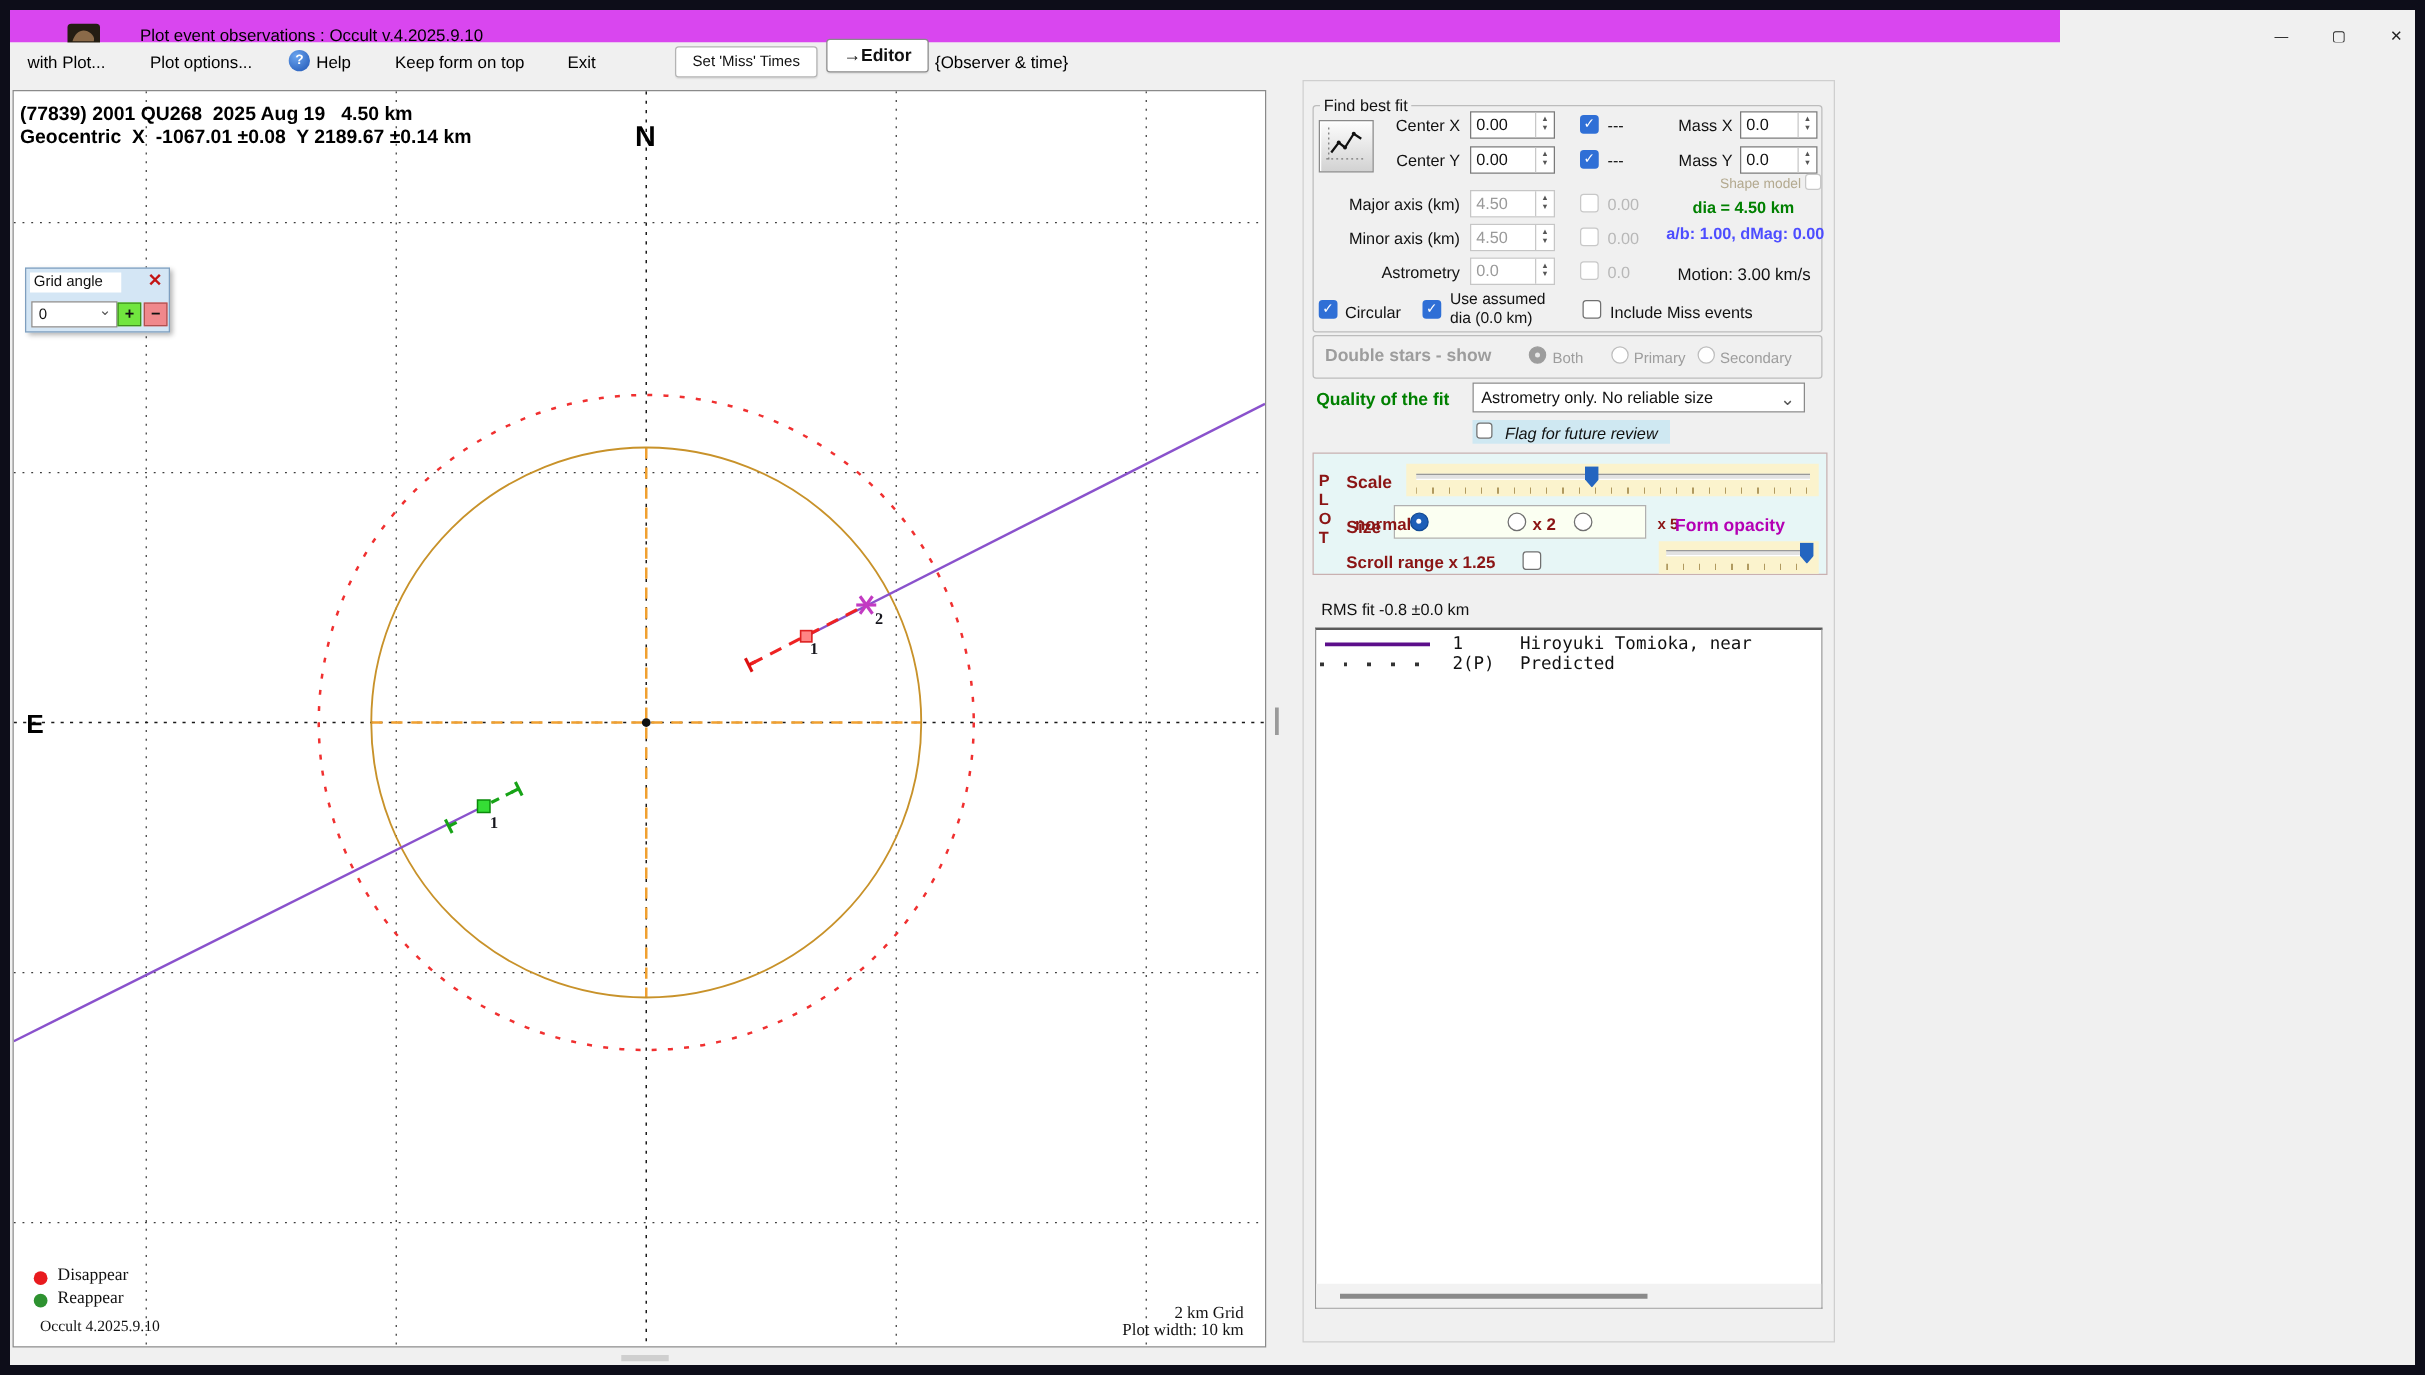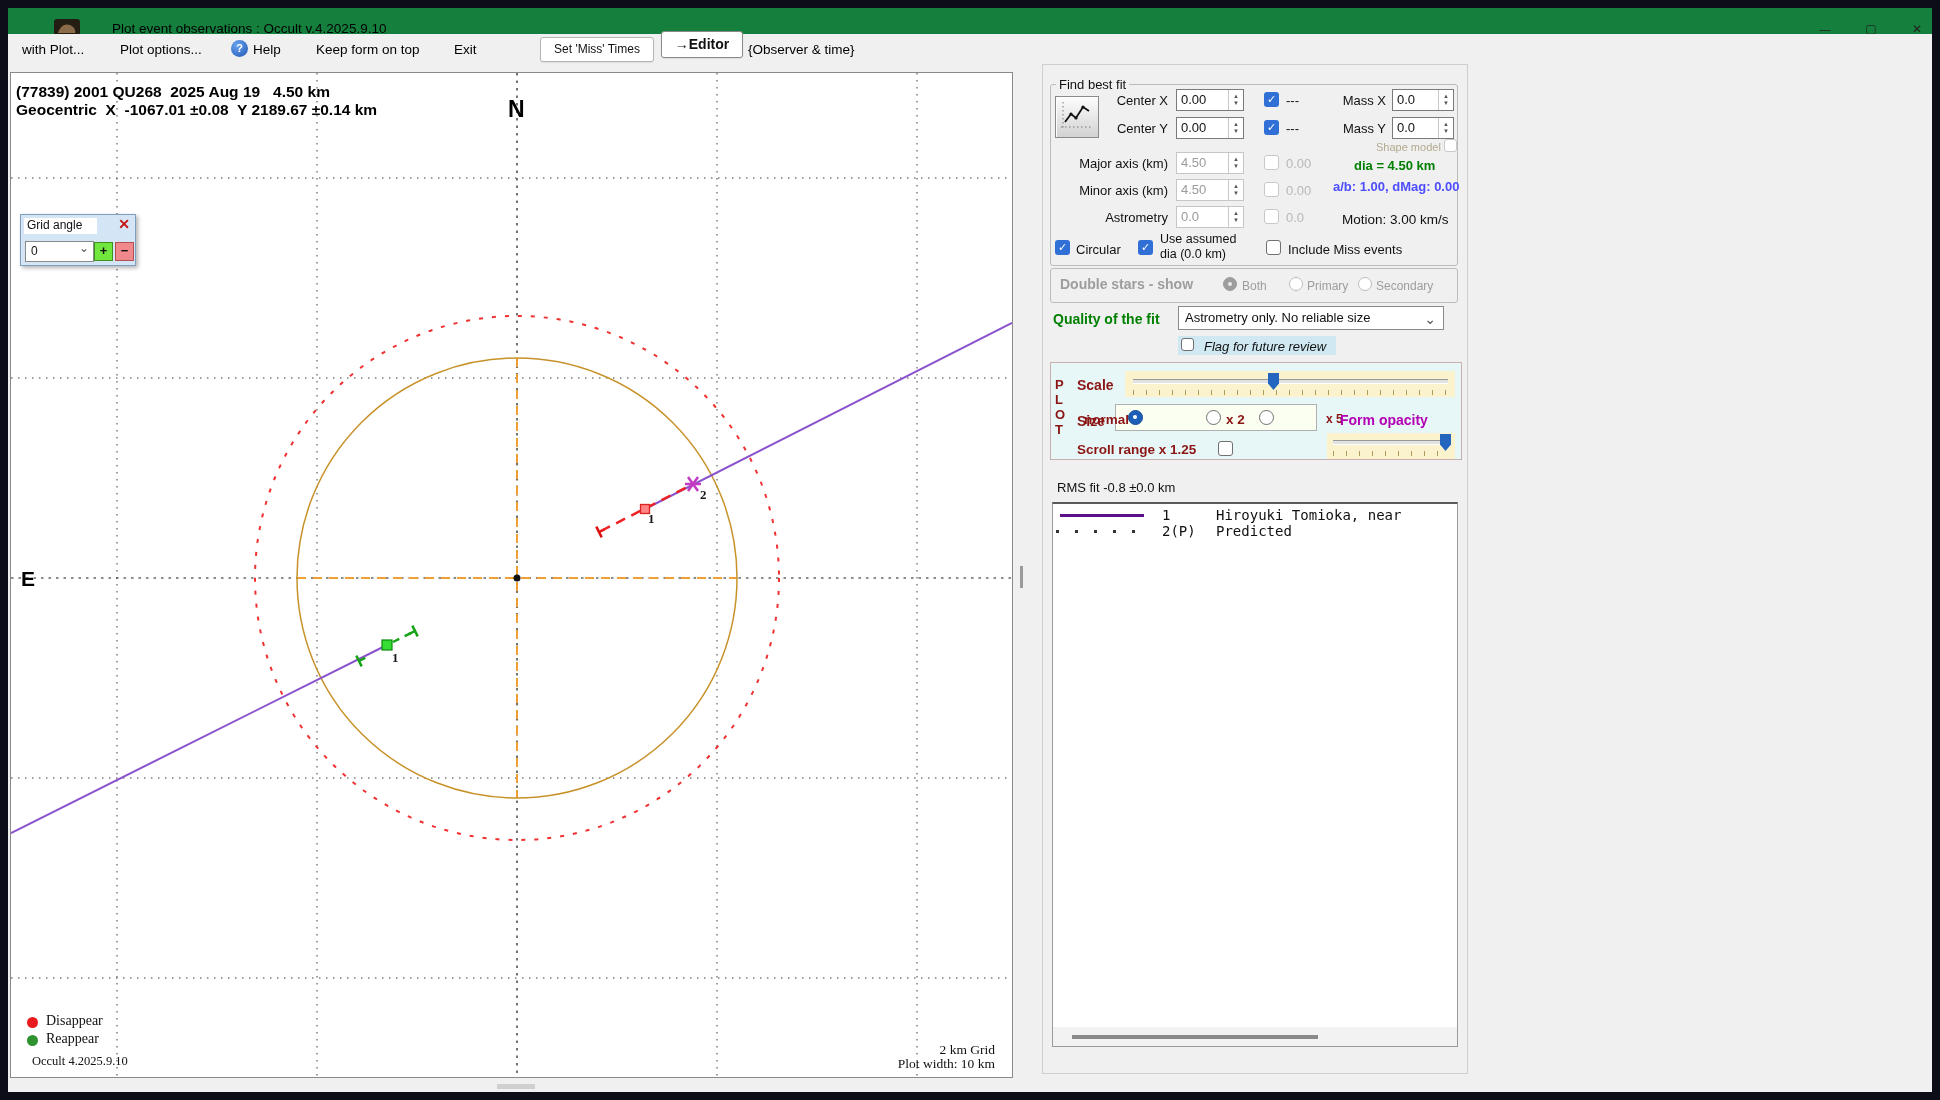--- a/index.html
+++ b/index.html
@@ -1,21 +1,21 @@
 <!DOCTYPE html>
 <html><head>
 <meta charset="utf-8">
 <style>
   html,body{margin:0;padding:0}
   body{width:1940px;height:1100px;background:#0d0d19;position:relative;overflow:hidden;
        font-family:"Liberation Sans",sans-serif;color:#111}
   .abs{position:absolute}
   .window{position:absolute;left:8px;top:8px;width:1924px;height:1084px;background:#f0f0f0}
   
-  .titlebar{position:absolute;left:8px;top:8px;width:1924px;height:26px;background:#15803d}
+  .titlebar{position:absolute;left:8px;top:8px;width:1640px;height:26px;background:#d946ef}
   .app-icon{position:absolute;left:46px;top:11px;width:26px;height:20px;background:#241d13;border-radius:3px}
   .app-icon svg{position:absolute;left:0;top:0}
   .title-text{position:absolute;left:104px;top:13px;font-size:13.5px;color:#000}
   .win-btn{position:absolute;top:8px;width:46px;height:26px;text-align:center;font-size:13px;color:#222;line-height:26px}
   .win-min::after{content:"—";font-size:11px}
   .win-max::after{content:"▢";font-size:12px}
   .win-close::after{content:"✕";font-size:12px}
   
   .menubar{position:absolute;left:8px;top:34px;width:1924px;height:28px;background:#f0f0f0}
   .menu-item{position:absolute;top:42px;font-size:13.5px;color:#000;white-space:nowrap}

